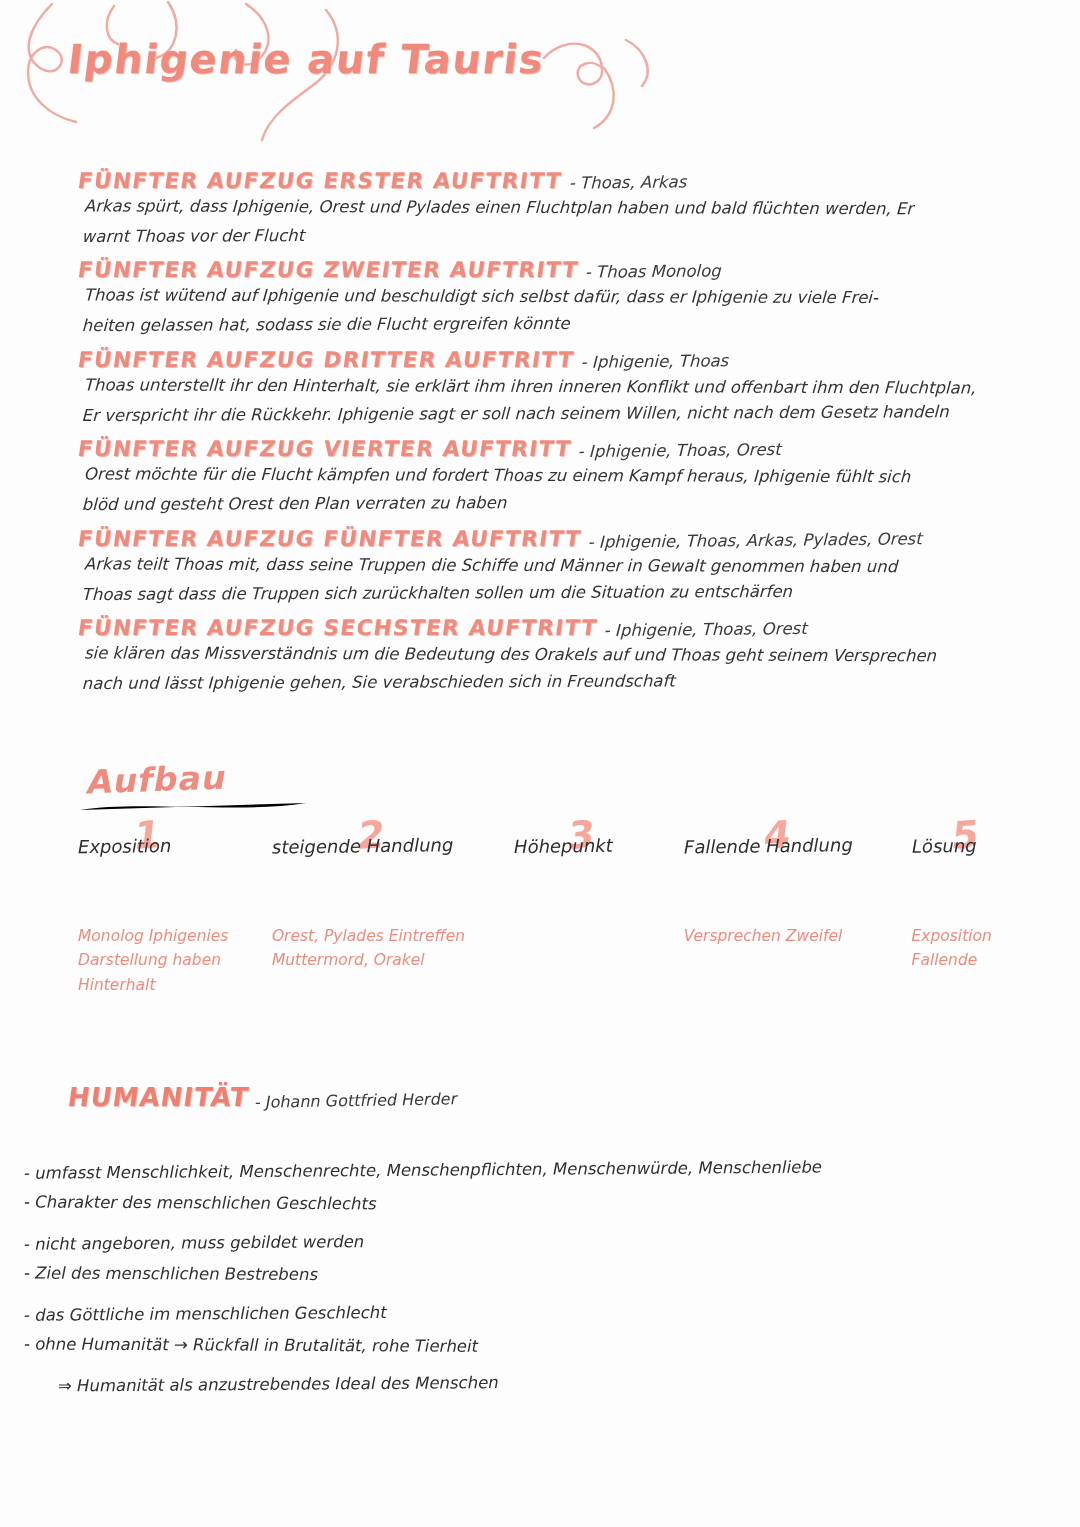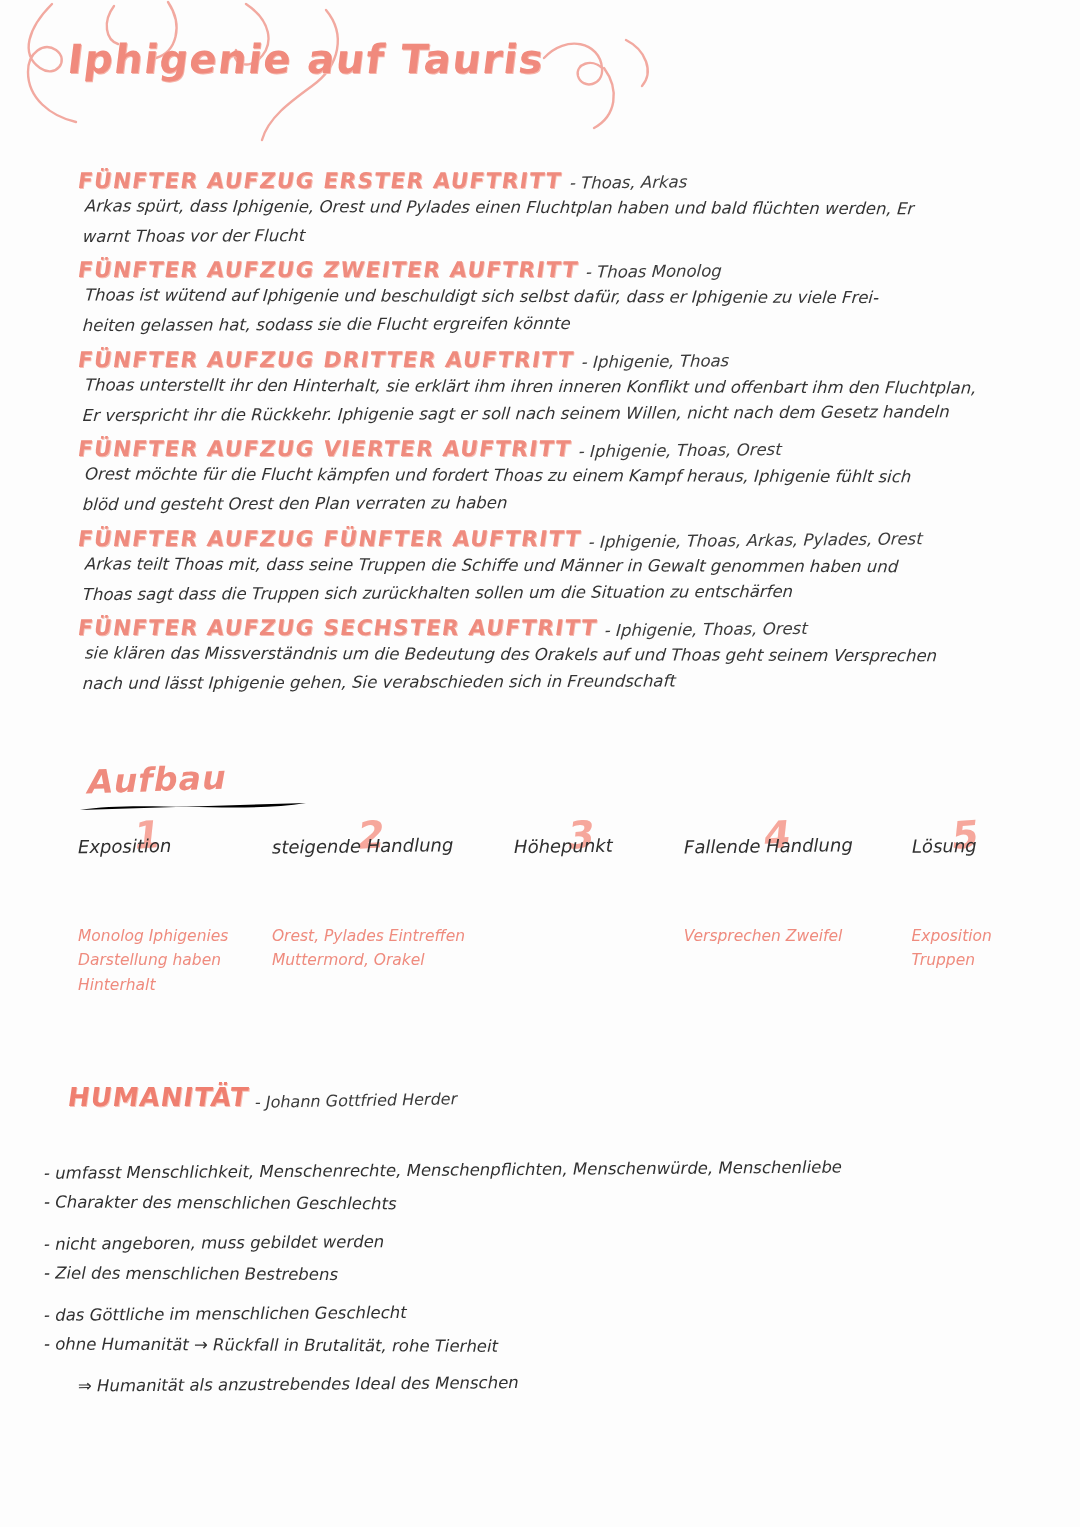--- a/index.html
+++ b/index.html
@@ -173,21 +173,21 @@
   .hum-author {
     font-family: "DejaVu Sans", sans-serif;
     font-size: 16px;
     color: #3a3a3a;
     font-style: italic;
     transform: rotate(-1deg);
   }
 
   .hum-list {
     position: absolute;
-    left: 44px;
+    left: 24px;
     top: 1152px;
     width: 960px;
     font-family: "DejaVu Sans", sans-serif;
     font-size: 16.5px;
     font-style: italic;
     color: #303030;
     line-height: 2.15;
   }
   .hum-list .item { display: block; }
   .hum-list .item:nth-child(odd)  { transform: rotate(-0.45deg); }
@@ -322,21 +322,21 @@
       <div class="stage-notes">
         <span class="n">Versprechen Zweifel</span>
       </div>
     </div>
 
     <div class="stage" style="width:120px;">
       <span class="stage-num" style="left:40px;">5</span>
       <div class="stage-label">Lösung</div>
       <div class="stage-notes">
         <span class="n">Exposition</span>
-        <span class="n">Truppen</span>
+        <span class="n">Fallende</span>
       </div>
     </div>
   </div>
 
   <div class="hum-head">
     <span class="hum-title">HUMANITÄT</span>
     <span class="hum-author">- Johann Gottfried Herder</span>
   </div>
 
   <div class="hum-list">

